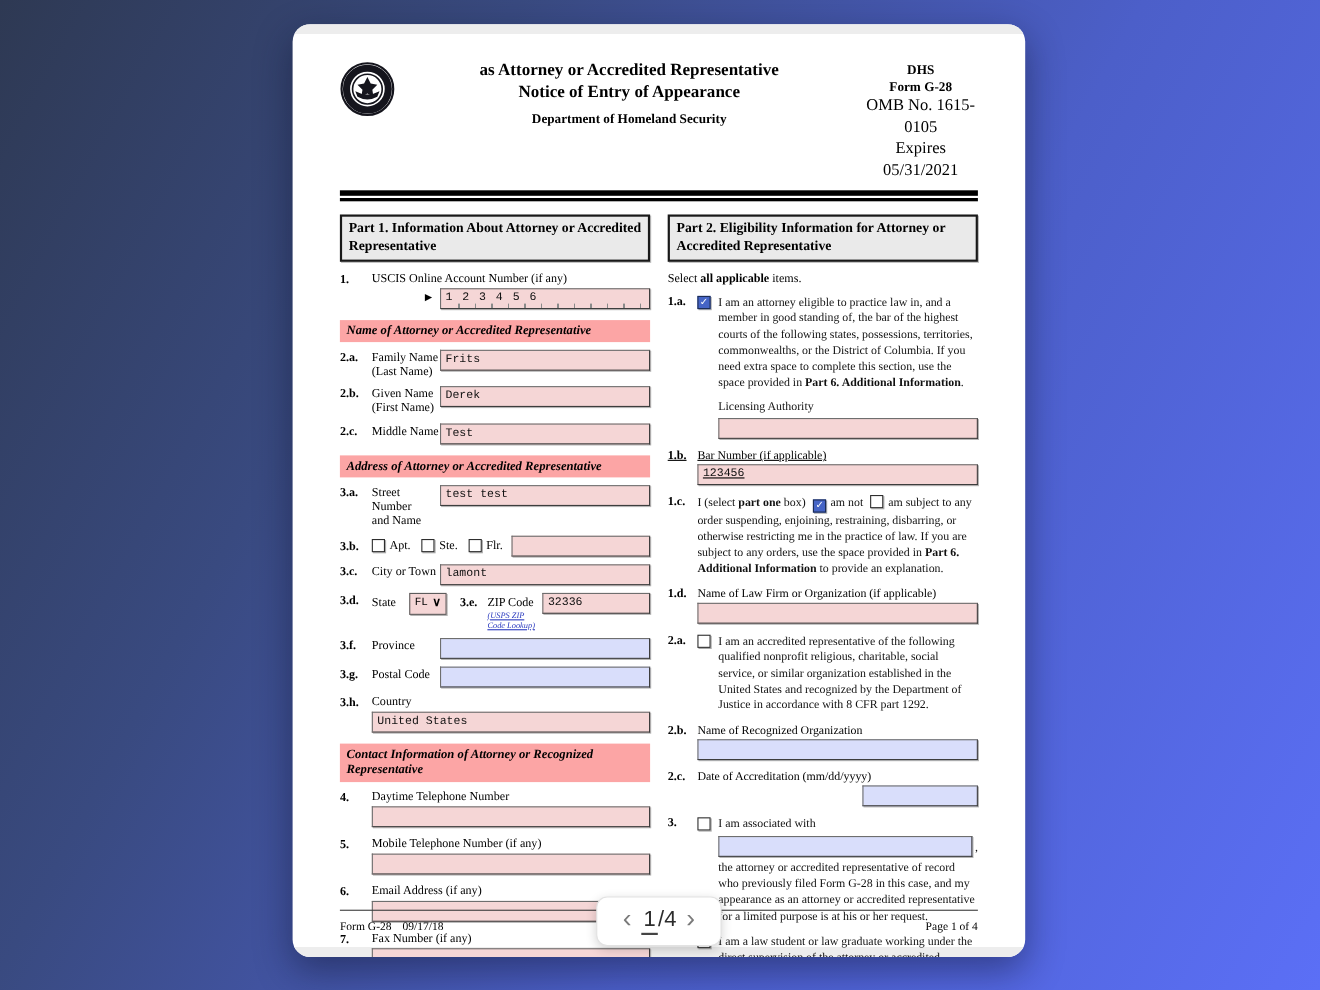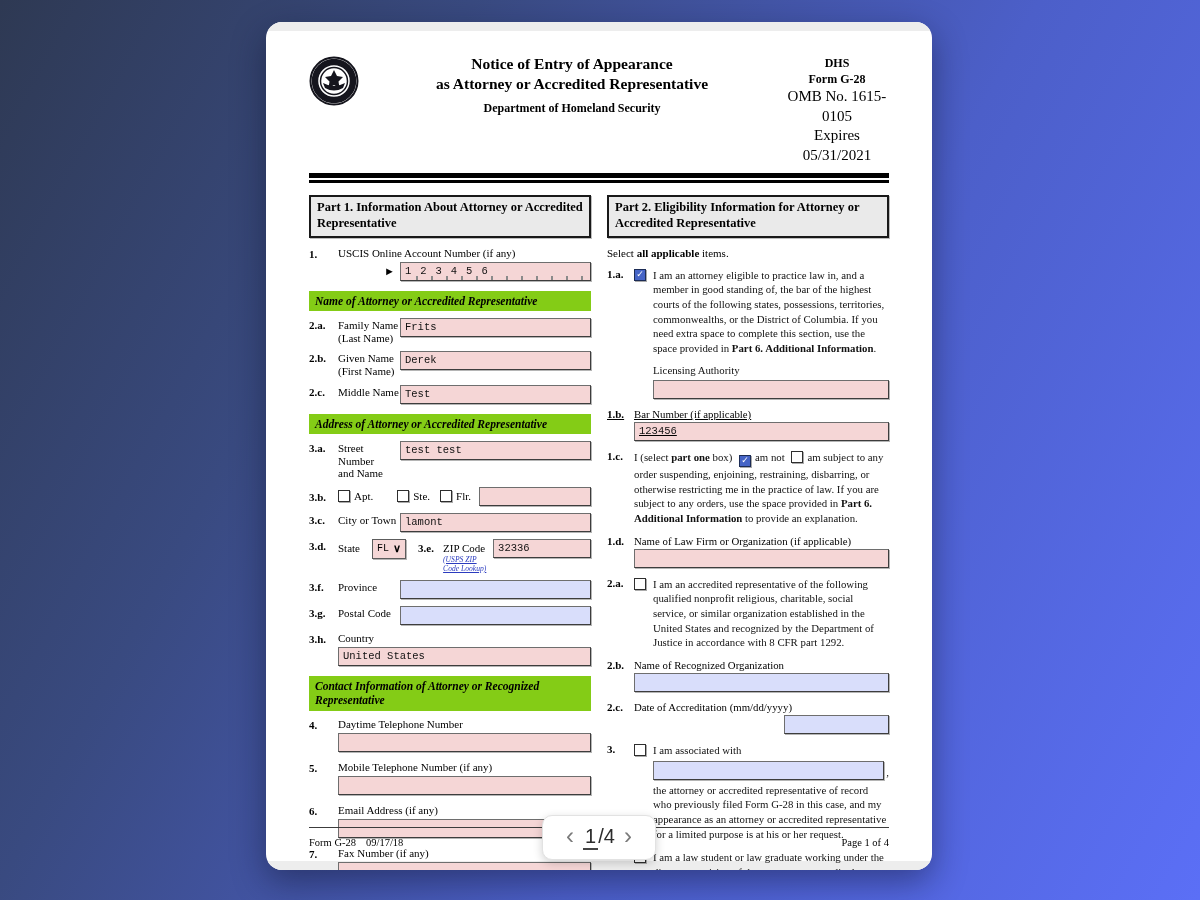--- a/index.html
+++ b/index.html
@@ -37,21 +37,21 @@
   .columns { display:flex; gap:16px; margin-top:12px; }
   .col-left { width:282px; flex:none; }
   .col-right { flex:1; }
 
   .part-box {
     border:2px solid #191919; background:#eaeaea; padding:3px 6px 4px;
     font-size:12.5px; font-weight:bold; line-height:1.25; color:#000;
     box-shadow:1px 1px 0 #bdbdbd;
   }
   .section-head {
-    background:#84cc16; padding:3px 6px; font-size:11.5px; font-weight:bold;
+    background:#fca5a5; padding:3px 6px; font-size:11.5px; font-weight:bold;
     font-style:italic; line-height:1.25; margin:10px 0 7px;
   }
 
   
   .fld {
     background:#f5d6d6; border:1.5px solid #6e6e6e; border-right-color:#3d3d3d;
     border-bottom-color:#3d3d3d; height:19px; padding:2px 4px;
     font-family:"Liberation Mono", monospace; font-size:10.5px; color:#111;
     box-shadow:1px 1px 0 #b5b5b5; overflow:hidden; white-space:nowrap;
   }
@@ -126,22 +126,22 @@
       <div class="seal">
         <svg viewBox="0 0 50 50" width="50" height="50">
           <circle cx="25" cy="25" r="23.5" fill="#fff" stroke="#15151d" stroke-width="2"></circle>
           <circle cx="25" cy="25" r="19" fill="none" stroke="#15151d" stroke-width="6.5"></circle>
           <circle cx="25" cy="25" r="13.5" fill="#fff" stroke="#15151d" stroke-width="1.5"></circle>
           <path d="M25 14 l3 6 6 1 -4.5 4.5 1 6.5 -5.5 -3 -5.5 3 1 -6.5 L16 21 l6 -1 z" fill="#15151d"></path>
           <path d="M14 27 q11 6 22 0 l-2 5 q-9 5 -18 0 z" fill="#15151d"></path>
         </svg>
       </div>
       <div class="titles">
+        <div class="title-line">as Attorney or Accredited Representative</div>
         <div class="title-line">Notice of Entry of Appearance</div>
-        <div class="title-line">as Attorney or Accredited Representative</div>
         <div class="agency">Department of Homeland Security</div>
       </div>
       <div class="form-meta">
         <div class="meta-bold">DHS</div>
         <div class="meta-bold">Form G-28</div>
         <div class="meta-small">OMB No. 1615-0105</div>
         <div class="meta-small">Expires 05/31/2021</div>
       </div>
     </header>
     <div class="thick-rule"></div>
@@ -189,21 +189,21 @@
         <div class="row">
           <span class="num">3.a.</span>
           <span class="lbl">
             <span>Street Number</span><br><span>and Name</span>
           </span>
           <div class="fld grow">test test</div>
         </div>
         <div class="row" style="align-items:center;">
           <span class="num">3.b.</span>
           <span class="cb"></span>
-          <span style="font-size:11px; margin:0 24px 0 4px;">Apt.</span>
+          <span style="font-size:11px; margin:0 10px 0 4px;">Apt.</span>
           <span class="cb"></span>
           <span style="font-size:11px; margin:0 10px 0 4px;">Ste.</span>
           <span class="cb"></span>
           <span style="font-size:11px; margin:0 8px 0 4px;">Flr.</span>
           <div class="fld grow"></div>
         </div>
         <div class="row">
           <span class="num">3.c.</span>
           <span class="lbl">City or Town</span>
           <div class="fld grow">lamont</div>

